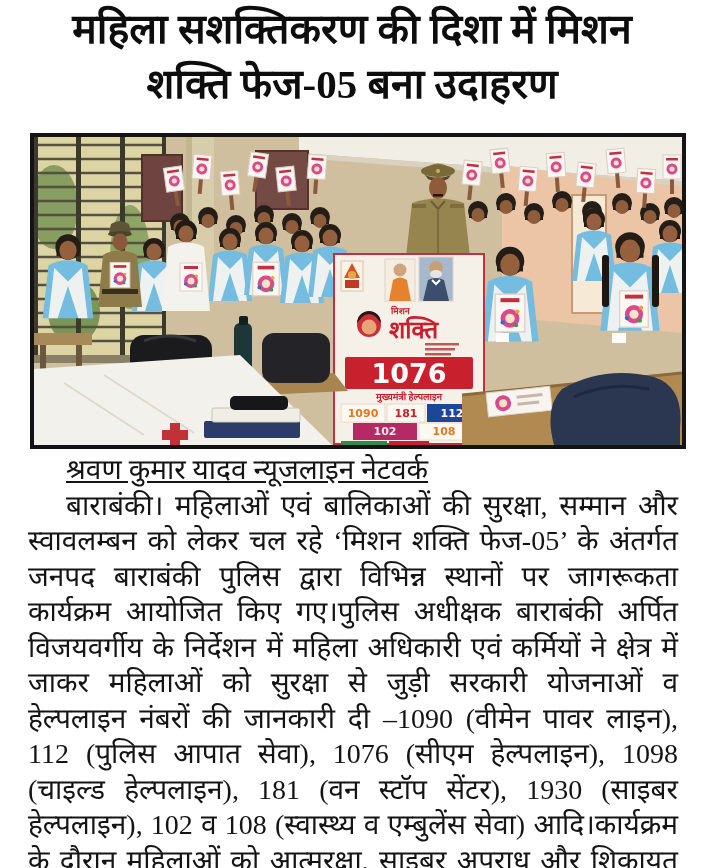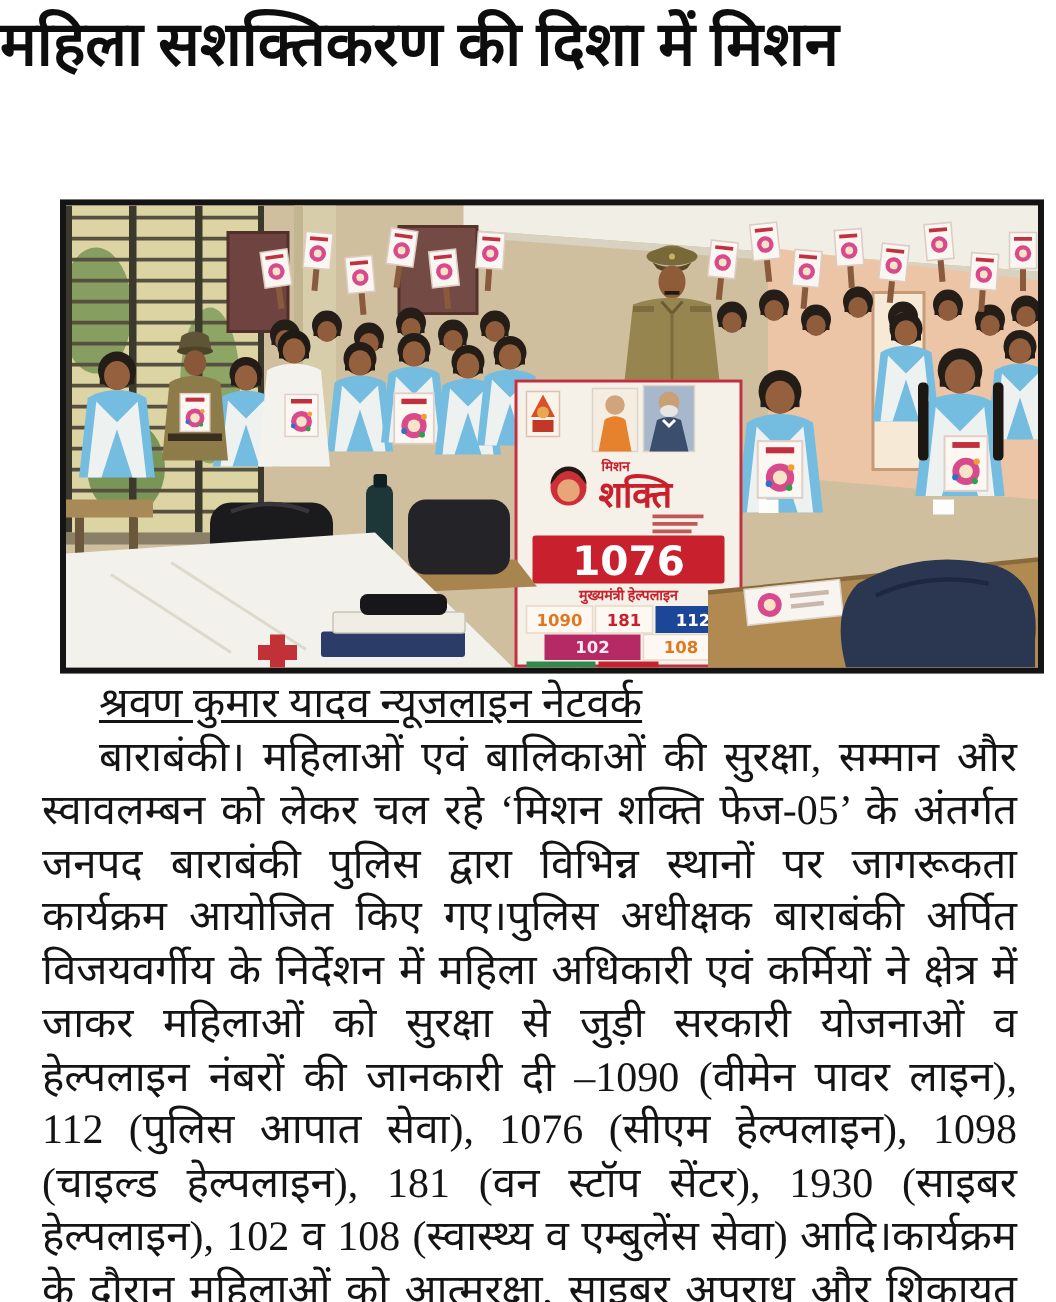--- a/index.html
+++ b/index.html
@@ -1,41 +1,42 @@
 <!DOCTYPE html>
 <html lang="hi"><head>
 <meta charset="utf-8">
 <style>
   html,body{margin:0;padding:0;}
   body{
     width:704px;height:868px;background:#ffffff;position:relative;overflow:hidden;
     font-family:"Liberation Serif",serif;color:#111;
   }
   .headline{
-    position:absolute;left:0;top:2px;width:704px;
+    position:absolute;left:0;top:2px;width:704px;text-align:center;
     font-weight:bold;color:#0d0d0d;font-size:41px;line-height:55px;letter-spacing:0px;
   }
   .photo-frame{
-    position:absolute;left:40px;top:133px;width:648px;height:308px;
+    position:absolute;left:30px;top:133px;width:648px;height:308px;
     border:4px solid #141414;background:#cfbf9e;
   }
   .photo-frame svg{display:block;}
   .article{
     position:absolute;left:28px;top:452px;width:650px;
     font-size:28px;line-height:35.5px;color:#141414;
   }
   .byline{padding-left:38px;white-space:nowrap;text-decoration:underline;}
   .bodytext{margin:0;text-align:justify;text-indent:38px;}
   .bnum{font-family:"DejaVu Sans",sans-serif;}
 </style>
 </head>
 <body>
 
 <div class="headline">
   <div>महिला सशक्तिकरण की दिशा में मिशन</div>
+  <div>शक्ति फेज-05 बना उदाहरण</div>
 </div>
 
 <figure class="photo-frame" style="margin:0">
 <svg width="648" height="308" viewBox="0 0 648 308">
   <defs>
     <g id="pam">
       <rect x="-2" y="11" width="4" height="16" fill="#8a5a3c"></rect>
       <rect x="-9" y="-12" width="18" height="24" fill="#faf6f1" stroke="#dcccc2" stroke-width="1"></rect>
       <rect x="-6" y="-9" width="12" height="2.5" fill="#c23040"></rect>
       <circle cx="0" cy="2" r="5.5" fill="#d84a8c"></circle>

